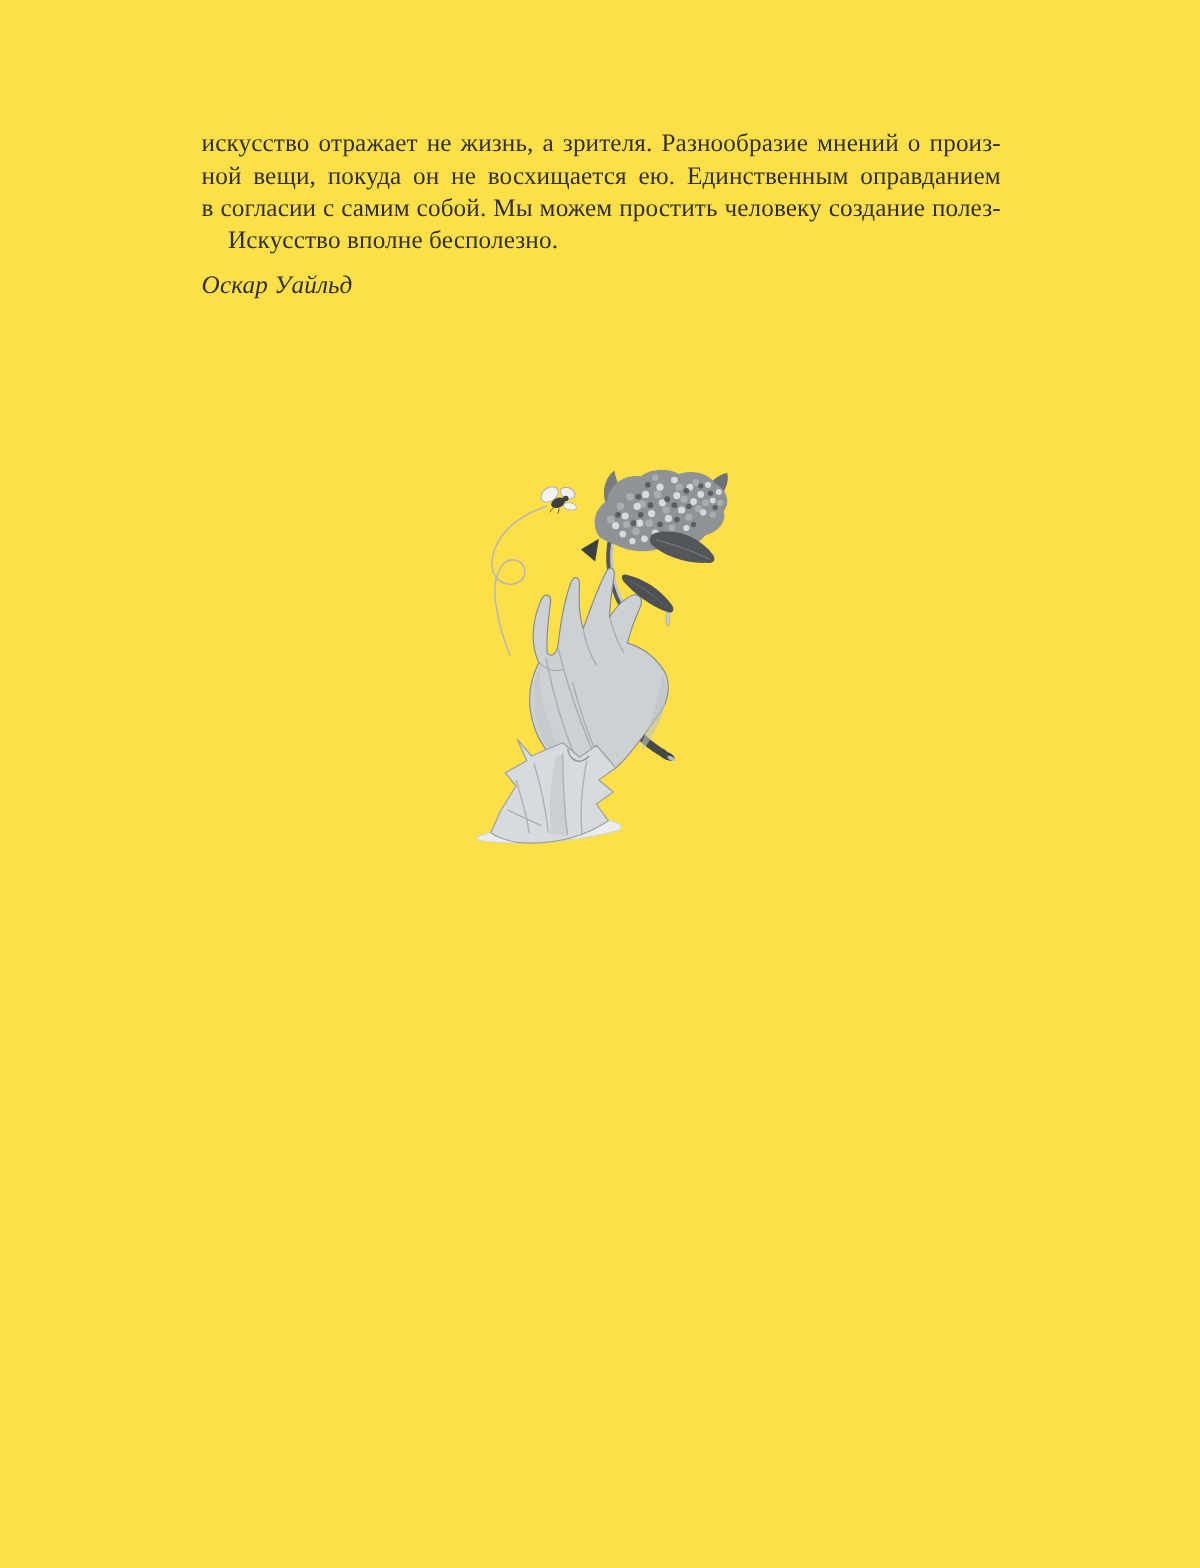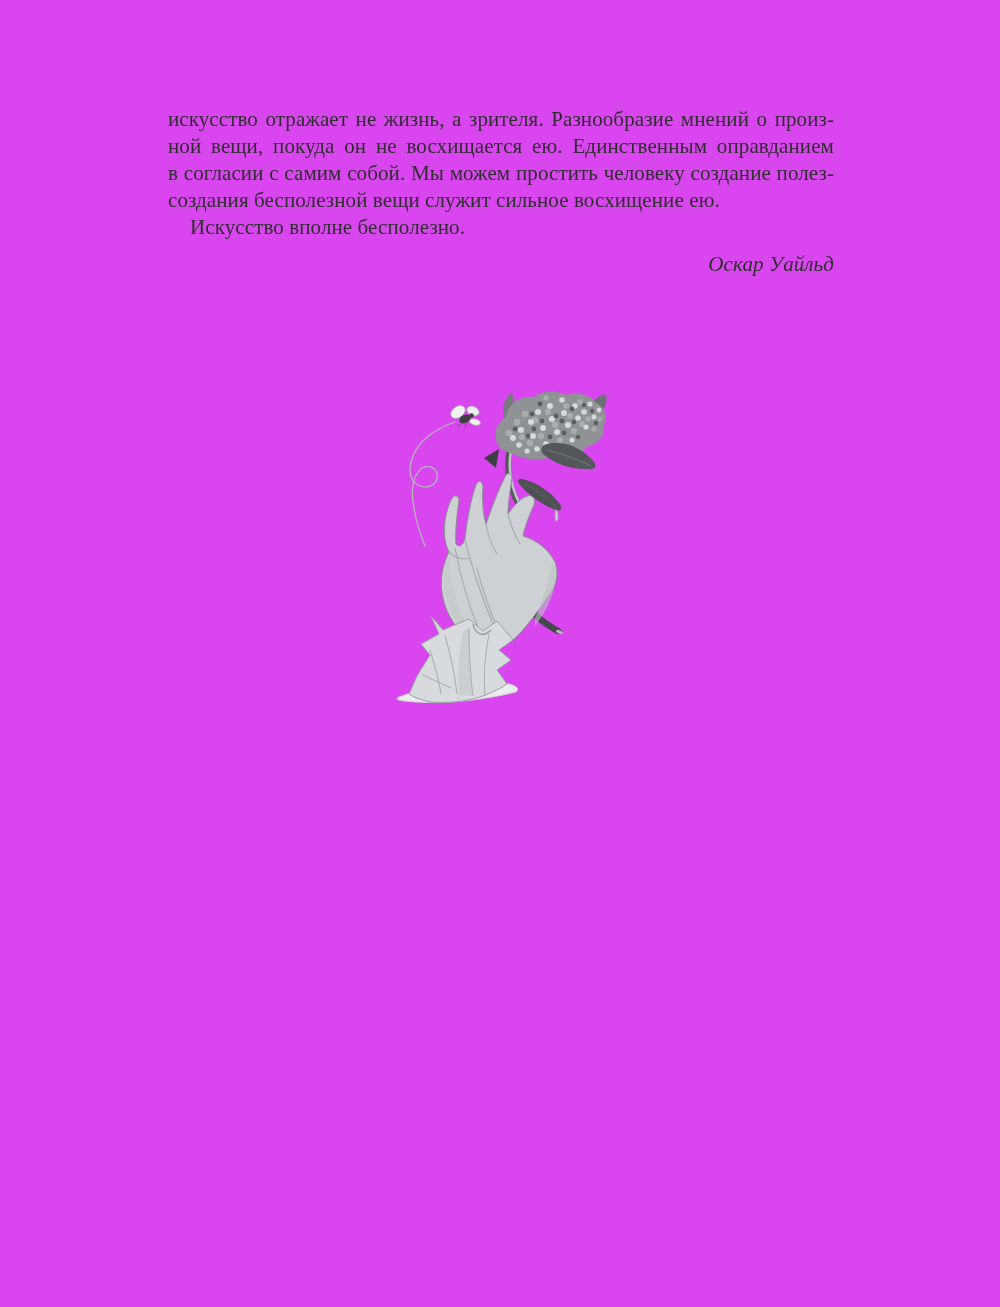--- a/index.html
+++ b/index.html
@@ -6,59 +6,58 @@
   html, body { margin: 0; padding: 0; }
   body {
     width: 1000px; height: 1307px;
     background: #ffffff;
     font-family: "Liberation Serif", serif;
     position: relative;
     overflow: hidden;
   }
   .page {
     position: absolute; inset: 0;
-    background: #d946ef;
+    background: #fde047;
   }
   .text-block {
     position: absolute;
     left: 168px; top: 106px;
     width: 666px;
     font-size: 21px;
     line-height: 27px;
     color: #2e2e2e;
     letter-spacing: 0.1px;
   }
   .text-block p { margin: 0; }
   .line.just {
     text-align: justify;
     text-align-last: justify;
   }
   .line.closing { padding-left: 22px; }
   .author {
     margin-top: 10px !important;
-    text-align: right;
+    text-align: left;
     font-style: italic;
   }
   .illustration {
     position: absolute;
     left: 385px; top: 388px;
     width: 232px; height: 326px;
   }
   .illustration svg { display: block; width: 100%; height: 100%; }
 </style>
 </head>
 <body>
 
 <div class="page">
 
   <div class="text-block">
     <p class="line just">искусство отражает не жизнь, а зрителя. Разнообразие мнений о произ-</p>
     <p class="line just">ной вещи, покуда он не восхищается ею. Единственным оправданием</p>
     <p class="line just">в согласии с самим собой. Мы можем простить человеку создание полез-</p>
-    <p class="line">создания бесполезной вещи служит сильное восхищение ею.</p>
     <p class="line closing">Искусство вполне бесполезно.</p>
     <p class="author">Оскар Уайльд</p>
   </div>
 
   <div class="illustration" role="img" aria-label="Рука с веткой сирени и пчелой">
     <svg viewBox="0 0 232 326" xmlns="http://www.w3.org/2000/svg">
 
       <path fill="#eaeced" stroke="#ced1d3" stroke-width="0.8" d="M 14,309 C 45,297 80,292 110,294 C 126,295 137,299 131,304 C 100,312 62,316 30,314 C 16,313 8,312 14,309 Z"></path>
 
       <path fill="none" stroke="#b4b7b9" stroke-width="1.3" stroke-linecap="round" d="M 70,34 C 52,40 34,52 28,68 C 23,80 24,92 33,97 C 43,102 54,96 52,86 C 50,77 38,76 33,84 C 27,93 26,106 29,120 C 31,134 36,148 40,158"></path>

